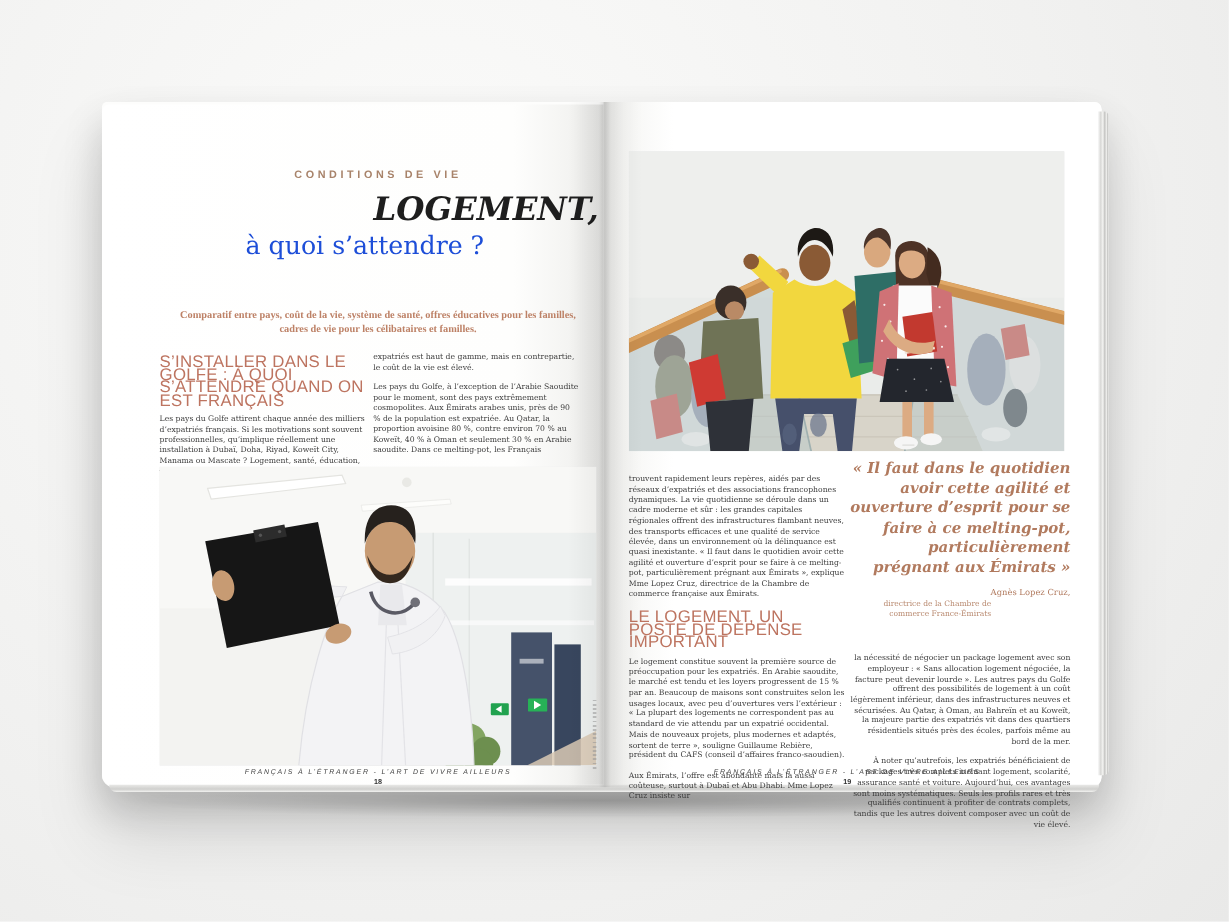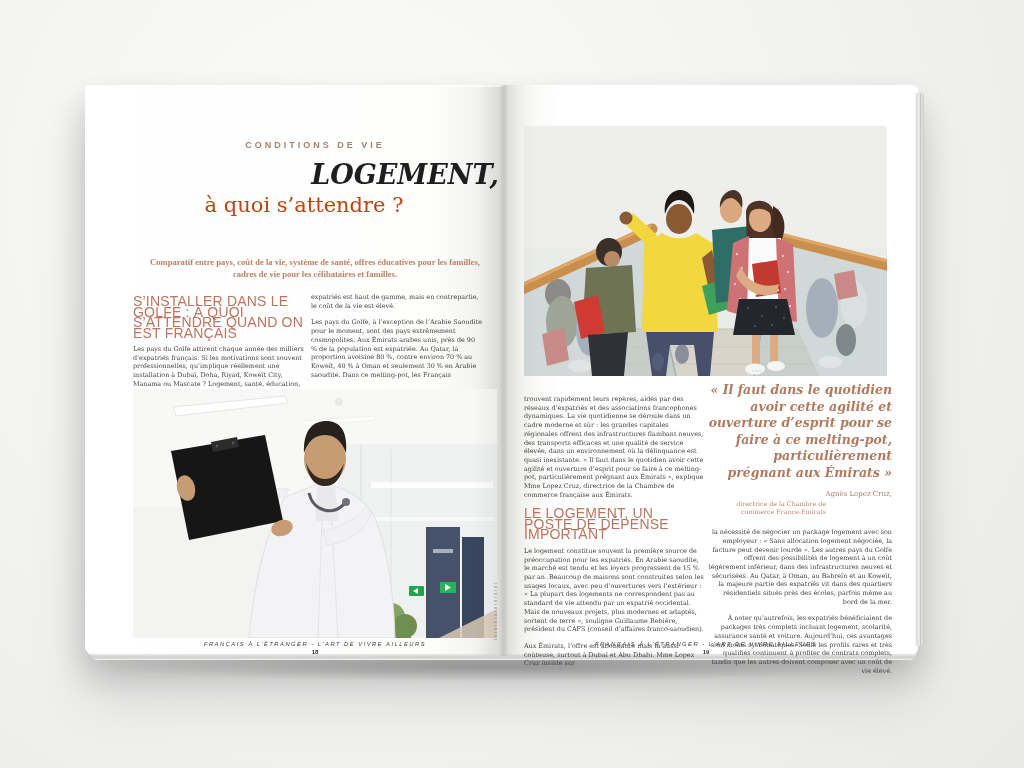--- a/index.html
+++ b/index.html
@@ -50,40 +50,40 @@
     border-radius:0 0 8px 8px;
   }
 
   
   .kicker {
     left:48px; top:55px; width:364px; text-align:center;
     font-size:9px; font-weight:700; letter-spacing:3px; color:#a8836a;
   }
   .title { left:24px; top:74px; width:390px; text-align:center; color:#1e1e1e; }
   .title-big { font-family:"DejaVu Serif", serif; font-style:italic; font-weight:600; font-size:27px; line-height:31px;text-align:right; }
-  .title-small { font-family:"DejaVu Serif", serif; font-weight:500; font-size:21px; line-height:24px; margin-top:3px; color:#c2410c;}
+  .title-small { font-family:"DejaVu Serif", serif; font-weight:500; font-size:21px; line-height:24px; margin-top:3px; color:#1d4ed8;}
   .subtitle {
     left:60px; top:172px; width:340px; text-align:center;
     font-family:Liberation Serif, serif; font-weight:700;
     font-size:8.6px; line-height:11.5px; color:#bd8166;
   }
   .col { font-family:"DejaVu Serif", serif; font-size:6.4px; line-height:8.7px; color:#3e3e3e; }
   .col p + p { margin-top:8px; }
   .col-heading {
     font-family:"Liberation Sans", sans-serif; font-size:14px; font-weight:400;
     line-height:10.5px; letter-spacing:.2px; color:#bd7460; margin-bottom:7px;
   }
   .col-heading.mid { margin-top:9px; }
   .pull-quote {
     font-family:"DejaVu Serif", serif; font-style:italic; font-weight:700;
     font-size:12.5px; line-height:16.5px; color:#b17a5e;
   }
   .quote-author { font-family:"DejaVu Serif", serif; font-weight:400; font-size:7px; color:#b17a5e; margin-top:9px; }
   .quote-role { font-family:"DejaVu Serif", serif; font-size:6.3px; line-height:8.2px; color:#b98a70; margin-top:1px; width:120px;}
-  .quote-block p:first-of-type { margin-top:12px; }
+  .quote-block p:first-of-type { margin-top:28px; }
   .footer {
     width:364px; text-align:center; font-size:5.8px; font-style:italic;
     letter-spacing:1.5px; color:#3f3f3f; top:556px;
   }
   .pagenum { width:364px; text-align:center; font-size:6px; font-weight:700; color:#333; top:564px; }
 
   .photo { overflow:hidden; background:#eee; }
   .photo svg { display:block; width:100%; height:100%; }
 
   .credit-marks {

